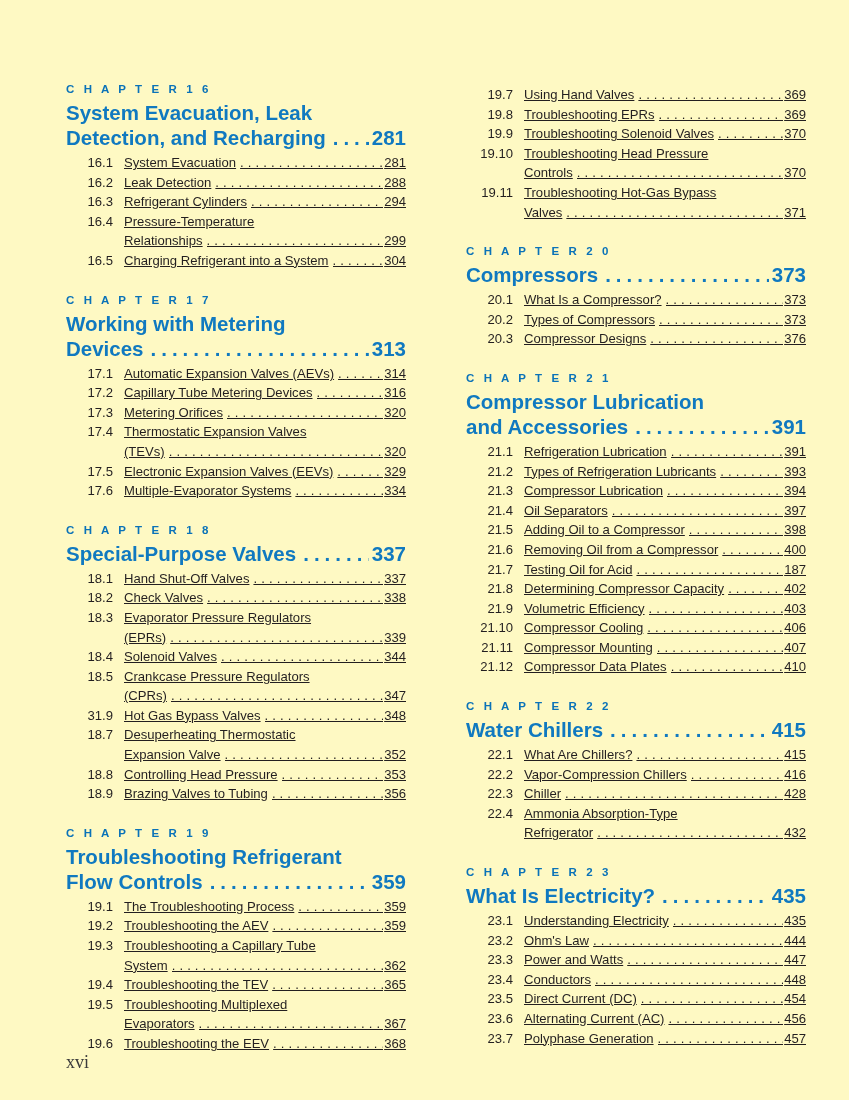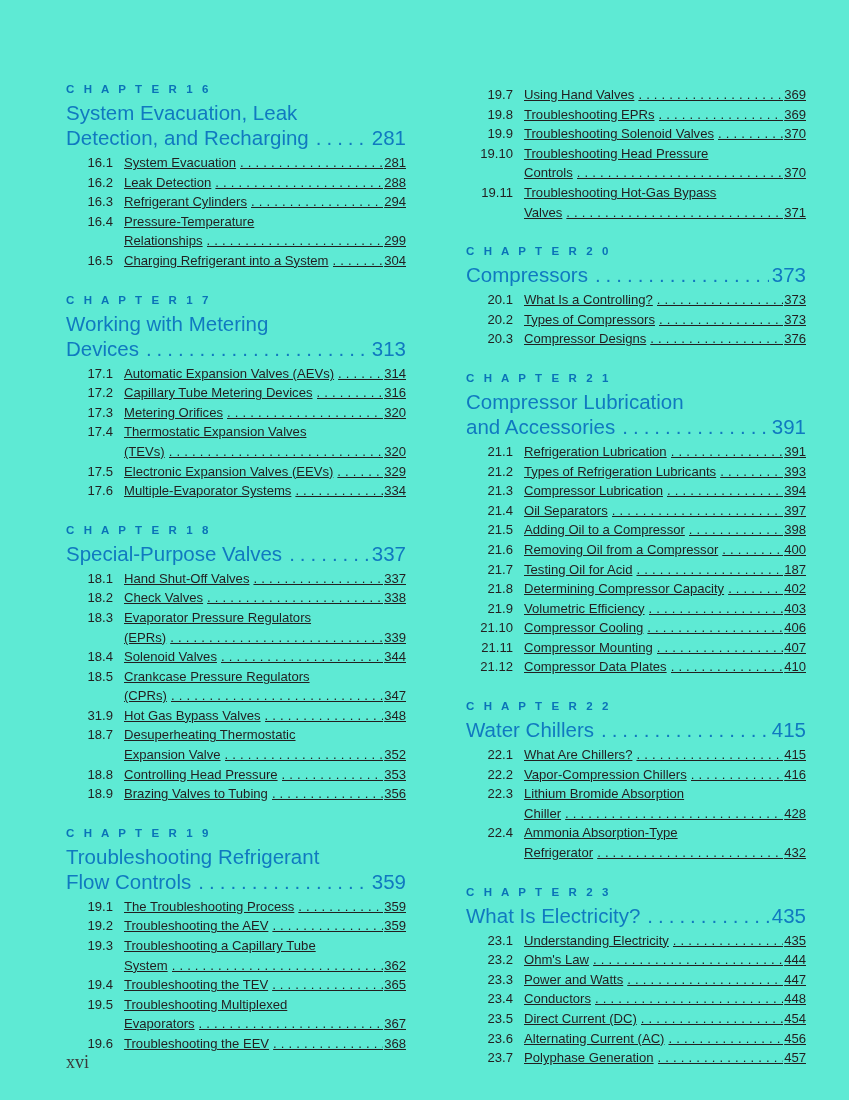--- a/index.html
+++ b/index.html
@@ -13,21 +13,21 @@
     position: relative;
     font-family: "Liberation Sans", sans-serif;
     -webkit-font-smoothing: antialiased;
   }
 
   .page {
     position: absolute;
     left: 0; top: 0;
     width: 849px;
     height: 1100px;
-    background: #5eead4;
+    background: #fef9c3;
   }
 
   .columns {
     position: absolute;
     left: 66px;
     top: 82px;
     width: 700px;
     display: flex;
     gap: 60px;
   }
@@ -48,21 +48,21 @@
     font-weight: bold;
     letter-spacing: 3.1px;
     line-height: 15px;
     margin-bottom: 3px;
     white-space: nowrap;
   }
 
   .chapter-title {
     color: #1079c0;
     font-size: 20.5px;
-    font-weight: normal;
+    font-weight: bold;
     line-height: 25px;
     margin-bottom: 2px;
   }
   .chapter-title .tline {
     display: block;
     white-space: nowrap;
   }
   
   .title-row {
     display: flex;
@@ -540,21 +540,21 @@
               <span class="t">Compressors</span>
               <span class="ldr">........................................</span>
               <span class="pg">373</span>
             </div>
           </div>
           <div class="sections">
             <div class="sec">
               <div class="num">20.1</div>
               <div class="body">
                 <div class="secline">
-                  <span class="txt">What Is a Controlling?</span>
+                  <span class="txt">What Is a Compressor?</span>
                   <span class="ldr">............................................................</span>
                   <span class="pg">373</span>
                 </div>
               </div>
             </div>
             <div class="sec">
               <div class="num">20.2</div>
               <div class="body">
                 <div class="secline">
                   <span class="txt">Types of Compressors</span>
@@ -734,21 +734,20 @@
                 <div class="secline">
                   <span class="txt">Vapor-Compression Chillers</span>
                   <span class="ldr">............................................................</span>
                   <span class="pg">416</span>
                 </div>
               </div>
             </div>
             <div class="sec">
               <div class="num">22.3</div>
               <div class="body">
-                <div class="secline plain">Lithium Bromide Absorption</div>
                 <div class="secline">
                   <span class="txt">Chiller</span>
                   <span class="ldr">............................................................</span>
                   <span class="pg">428</span>
                 </div>
               </div>
             </div>
             <div class="sec">
               <div class="num">22.4</div>
               <div class="body">

